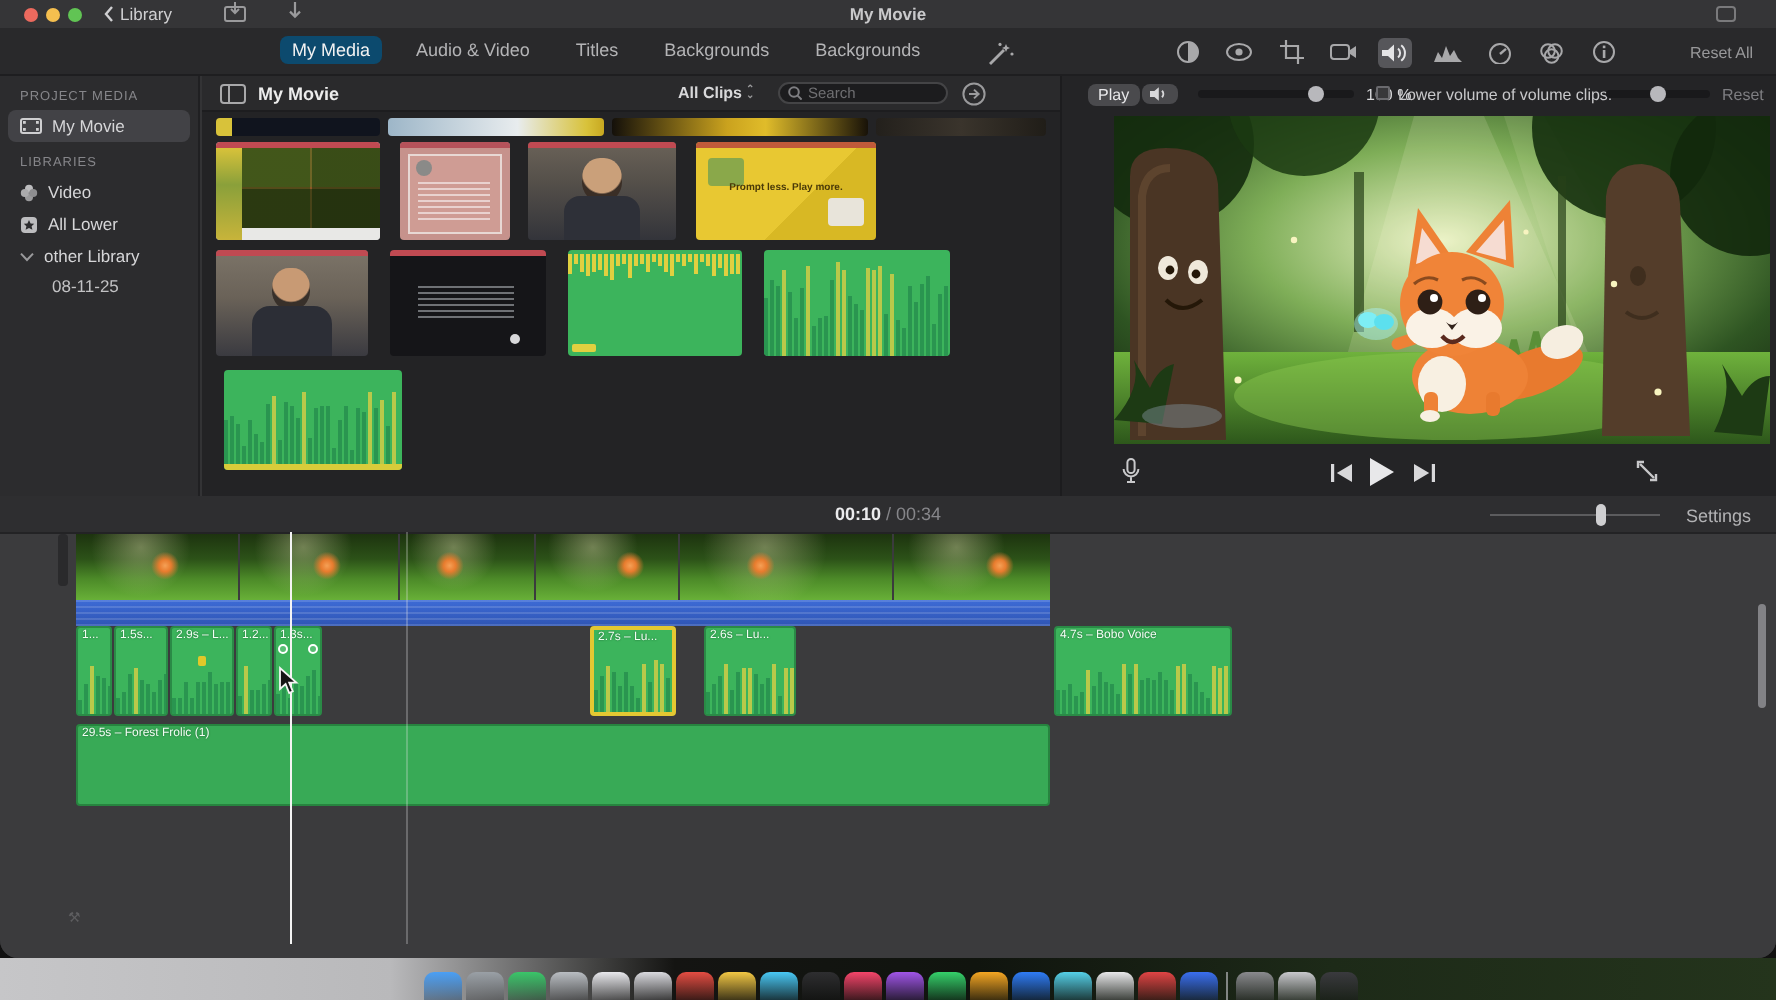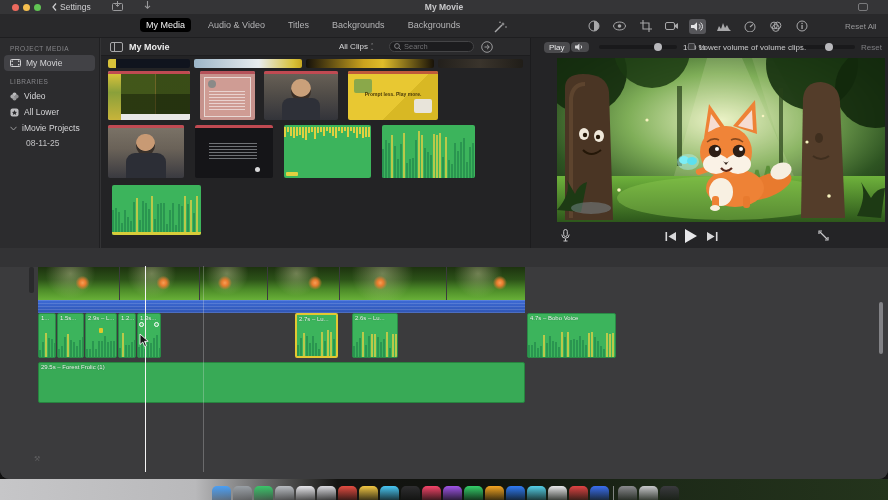--- a/index.html
+++ b/index.html
@@ -13,39 +13,39 @@
             border-radius:0 0 9px 9px; overflow:hidden; }
   .titlebar { left:0; top:0; width:888px; height:14px; background:#353537; }
   .tl-dot { width:7px; height:7px; border-radius:50%; top:4px; }
   .titlebar-title { top:2px; left:0; width:888px; text-align:center; font-size:8.5px; color:#c9c9cb; font-weight:bold; }
   .back-btn { top:2px; left:52px; font-size:8.5px; color:#cfcfd1; display:flex; gap:3px; align-items:center; }
   .tb-icon { top:1px; color:#9a9a9c; font-size:9px; }
 
   .toolrow { left:0; top:14px; width:888px; height:24px; background:#29292b; border-bottom:1px solid #1e1e20; }
   .tabs { left:140px; top:4px; display:flex; gap:11px; align-items:center; }
   .tab { font-size:9px; color:#b4b4b6; padding:2px 6px; border-radius:4px; white-space:nowrap; }
-  .tab.sel { background:#000000; color:#f2f2f2; }
+  .tab.sel { background:#0c4a6e; color:#f2f2f2; }
   .adjust-icons { left:585px; top:3px; display:flex; gap:9px; align-items:center; height:18px; }
   .aicon { width:17px; height:15px; display:flex; align-items:center; justify-content:center; border-radius:3px; }
   .aicon.sel { background:#56565a; }
   .reset-all { top:8px; left:845px; font-size:8px; color:#98989a; }
   .wand { left:494px; top:7px; }
 
   
   .sidebar { left:0; top:38px; width:100px; height:210px; background:#2c2c2e; border-right:1px solid #202022; }
   .sb-header { font-size:6.5px; letter-spacing:.5px; color:#86868a; padding:7px 0 3px 10px; }
   .sb-item { display:flex; align-items:center; gap:5px; height:16px; padding-left:10px; font-size:8.5px; color:#d6d6d8; }
   .sb-item.sel { background:#424246; border-radius:4px; margin:0 4px; padding-left:6px; }
   .sb-child { padding-left:26px; font-size:8.5px; color:#c2c2c4; height:14px; display:flex; align-items:center; }
 
   
   .browser { left:101px; top:38px; width:429px; height:210px; background:#232325; }
   .browser-head { left:0; top:0; width:429px; height:18px; background:#2a2a2c; border-bottom:1px solid #1d1d1f; }
   .bh-title { left:28px; top:4px; font-size:9px; font-weight:bold; color:#ececec; }
-  .allclips { left:238px; top:4px; font-size:8px; color:#d8d8da; display:flex; gap:2px; align-items:center; }
+  .allclips { left:238px; top:4px; font-size:8px; color:#d8d8da; display:flex; gap:2px; align-items:center;font-weight:bold; }
   .chevs { display:flex; flex-direction:column; font-size:5px; line-height:3px; color:#9a9a9c; }
   .searchbox { left:288px; top:3px; width:85px; height:11px; background:#1c1c1e; border:1px solid #444446;
                border-radius:6px; display:flex; align-items:center; gap:3px; padding:0 4px; }
   .searchbox span { font-size:7.5px; color:#6f6f72; }
   .thumb { border-radius:2px; overflow:hidden; background:#333; }
   .redbar { position:absolute; left:0; top:0; width:100%; height:3px; background:linear-gradient(90deg,#c94a52,#d66).7; background-color:#c04a52; }
   .wavebox { position:absolute; left:0; bottom:0; width:100%; display:flex; align-items:flex-end; gap:1px; overflow:hidden; }
   .wavebox i { flex:0 0 2px; background:#2a9550; }
 
   
@@ -102,21 +102,21 @@
   <div class="abs window">
 
     <div class="abs titlebar">
       <div class="abs tl-dot" style="left:12px;background:#ec6a5e"></div>
       <div class="abs tl-dot" style="left:23px;background:#f5bf4f"></div>
       <div class="abs tl-dot" style="left:34px;background:#61c454"></div>
       <div class="abs back-btn">
         <svg width="5" height="8">
             <path d="M4,0.5 L1,4 L4,7.5" stroke="#cfcfd1" stroke-width="1.2" fill="none"></path>
           </svg>
-        <span>Settings</span>
+        <span>Library</span>
       </div>
       <div class="abs tb-icon" style="left:112px">
         <svg width="11" height="10">
             <rect x="0.5" y="2.5" width="10" height="7" rx="1" fill="none" stroke="#9a9a9c"></rect>
             <path d="M5.5,0 L5.5,5 M3.5,3.5 L5.5,5.5 L7.5,3.5" stroke="#9a9a9c" fill="none"></path>
           </svg>
       </div>
       <div class="abs tb-icon" style="left:143px">
         <svg width="9" height="10">
             <path d="M4.5,0 L4.5,7 M2,4.8 L4.5,7.3 L7,4.8" stroke="#9a9a9c" fill="none" stroke-width="1.1"></path>
@@ -231,21 +231,21 @@
         <svg width="9" height="9">
             <rect x="0.5" y="0.5" width="8" height="8" rx="2" fill="#bdbdbf"></rect>
             <path d="M4.5,2 l0.8,1.7 1.8,0.2 -1.3,1.2 0.4,1.8 -1.7,-0.9 -1.7,0.9 0.4,-1.8 -1.3,-1.2 1.8,-0.2 z" fill="#2c2c2e"></path>
           </svg>
         <span>All Lower</span>
       </div>
       <div class="sb-item">
         <svg width="7" height="5">
             <path d="M0.5,0.8 L3.5,4 L6.5,0.8" stroke="#9a9a9c" fill="none"></path>
           </svg>
-        <span>iMovie Projects</span>
+        <span>other Library</span>
       </div>
       <div class="sb-child">08-11-25</div>
     </div>
 
     <div class="abs browser">
       <div class="abs browser-head">
         <div class="abs" style="left:9px;top:4px">
           <svg width="13" height="10">
               <rect x="0.5" y="0.5" width="12" height="9" rx="1.5" fill="none" stroke="#a8a8aa"></rect>
               <line x1="4.5" y1="0.5" x2="4.5" y2="9.5" stroke="#a8a8aa"></line>
@@ -542,20 +542,30 @@
         </span>
         <span class="abs" style="left:287px;top:6px">
           <svg width="11" height="11">
               <path d="M1,4 L1,1 L4,1 M7,10 L10,10 L10,7" stroke="#c8c8ca" fill="none" stroke-width="1.2"></path>
               <line x1="2" y1="2" x2="9" y2="9" stroke="#c8c8ca" stroke-width="1.2"></line>
             </svg>
         </span>
       </div>
     </div>
 
+    <div class="abs tl-head">
+      <div class="abs timecode">
+        <b>00:10</b>
+        <span>/</span>
+        <span>00:34</span>
+      </div>
+      <div class="abs zoomslider"></div>
+      <div class="abs zknob"></div>
+      <div class="abs settings">Settings</div>
+    </div>
 
     <div class="abs tl-body">
       <div class="abs gutter"></div>
 
       <div class="abs vseg" style="left:38px;width:81px;background-position:0 0, 0 0, 0 0"></div>
       <div class="abs vseg" style="left:120px;width:79px"></div>
       <div class="abs vseg" style="left:200px;width:67px;background-position:-12px 0,0 0,0 0"></div>
       <div class="abs vseg" style="left:268px;width:71px;background-position:8px 0,0 0,0 0"></div>
       <div class="abs vseg" style="left:340px;width:106px;background-position:-18px 0,0 0,0 0"></div>
       <div class="abs vseg" style="left:447px;width:78px;background-position:10px 0,0 0,0 0"></div>

